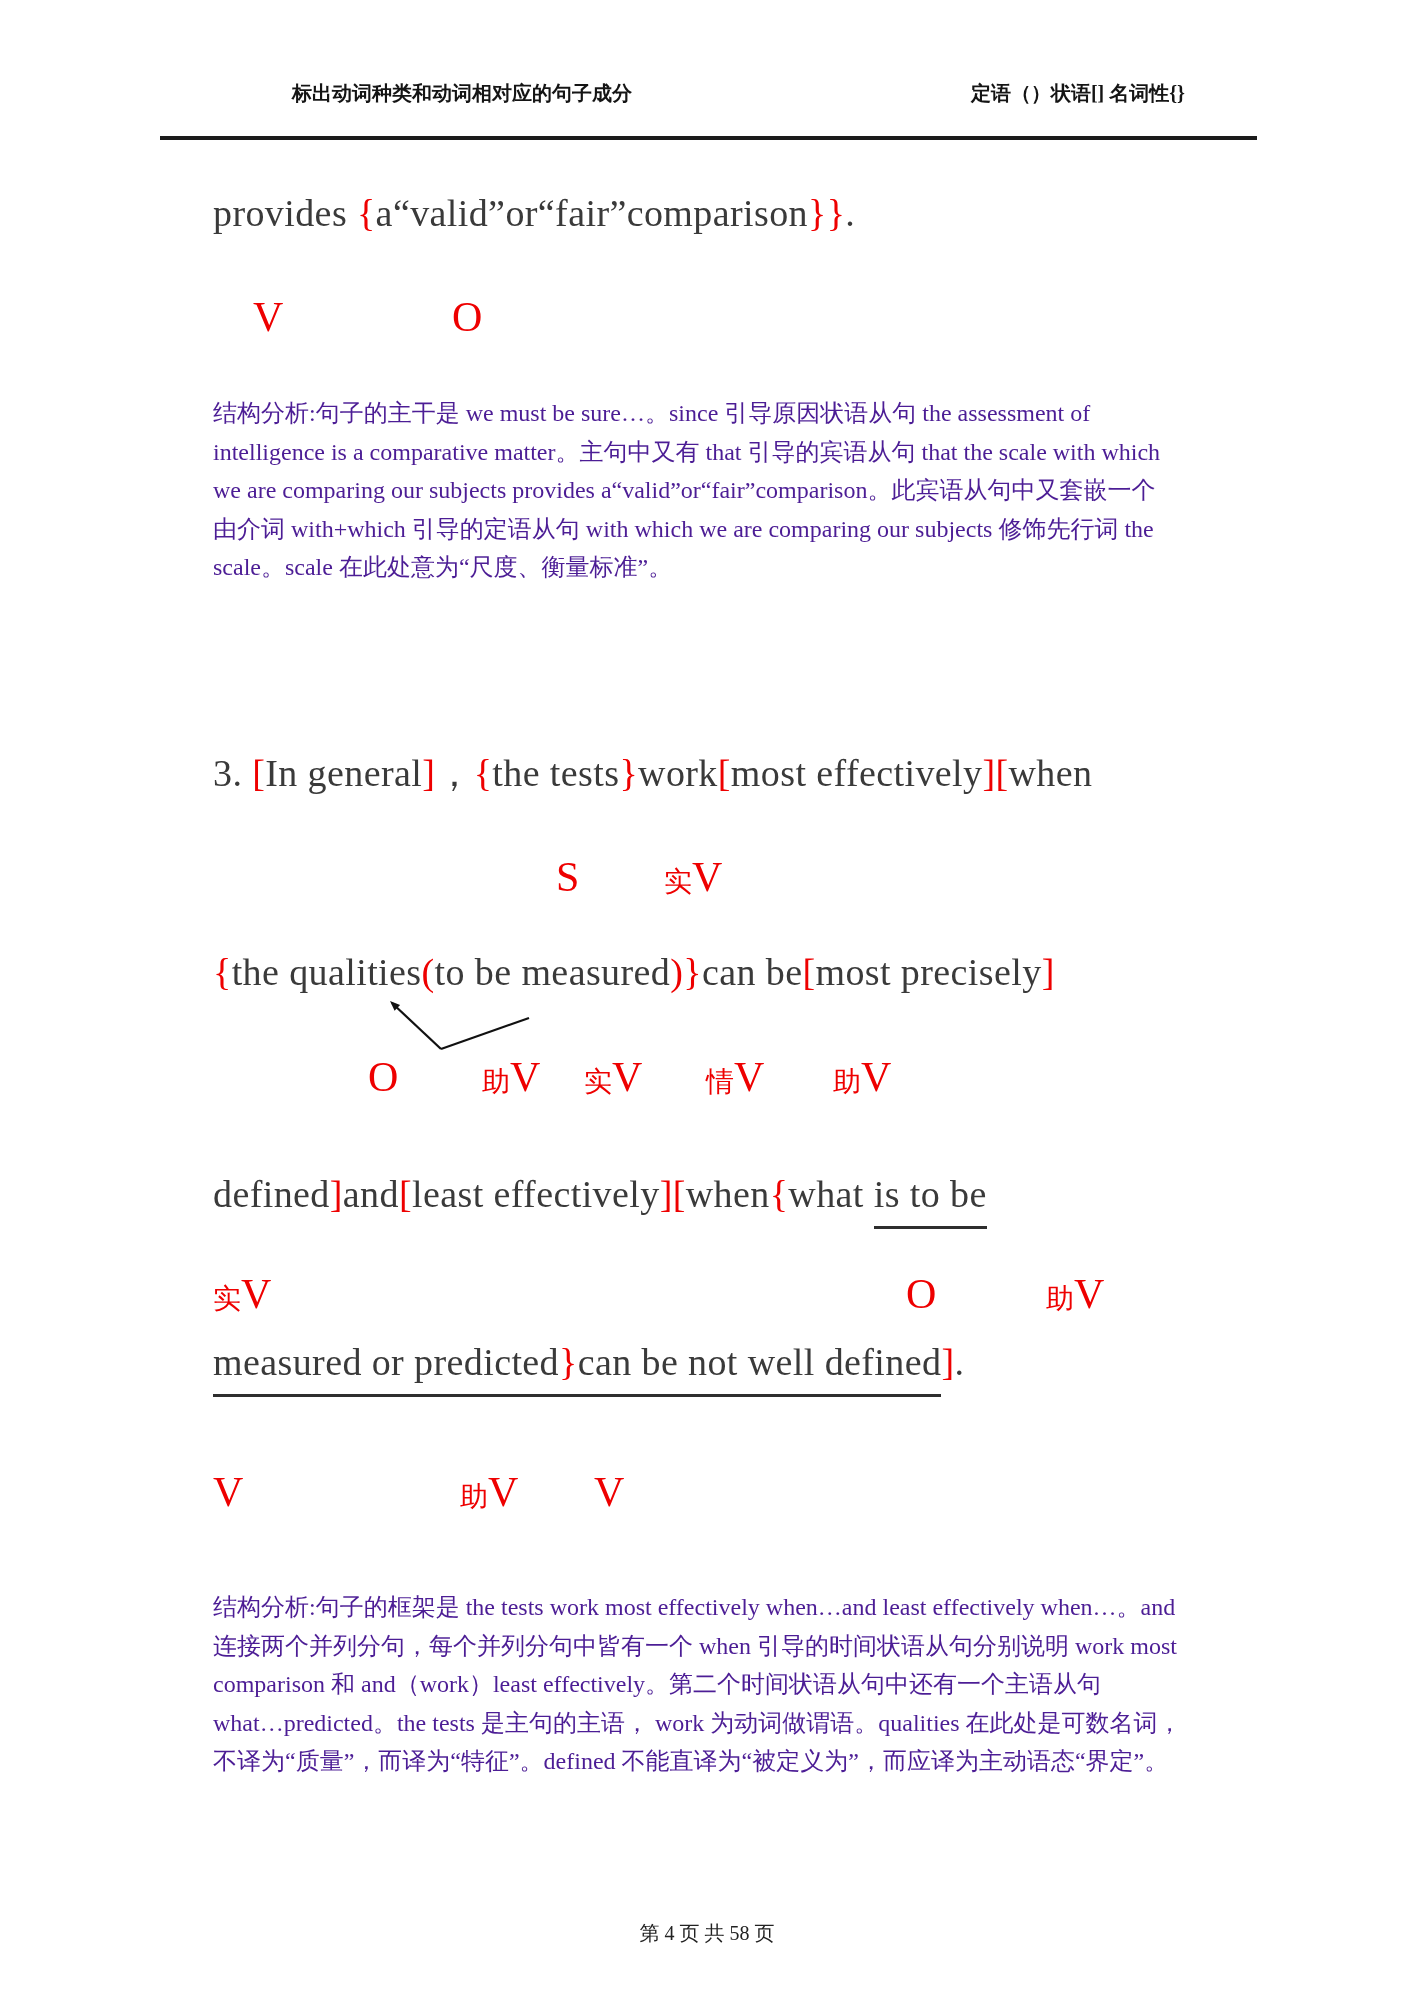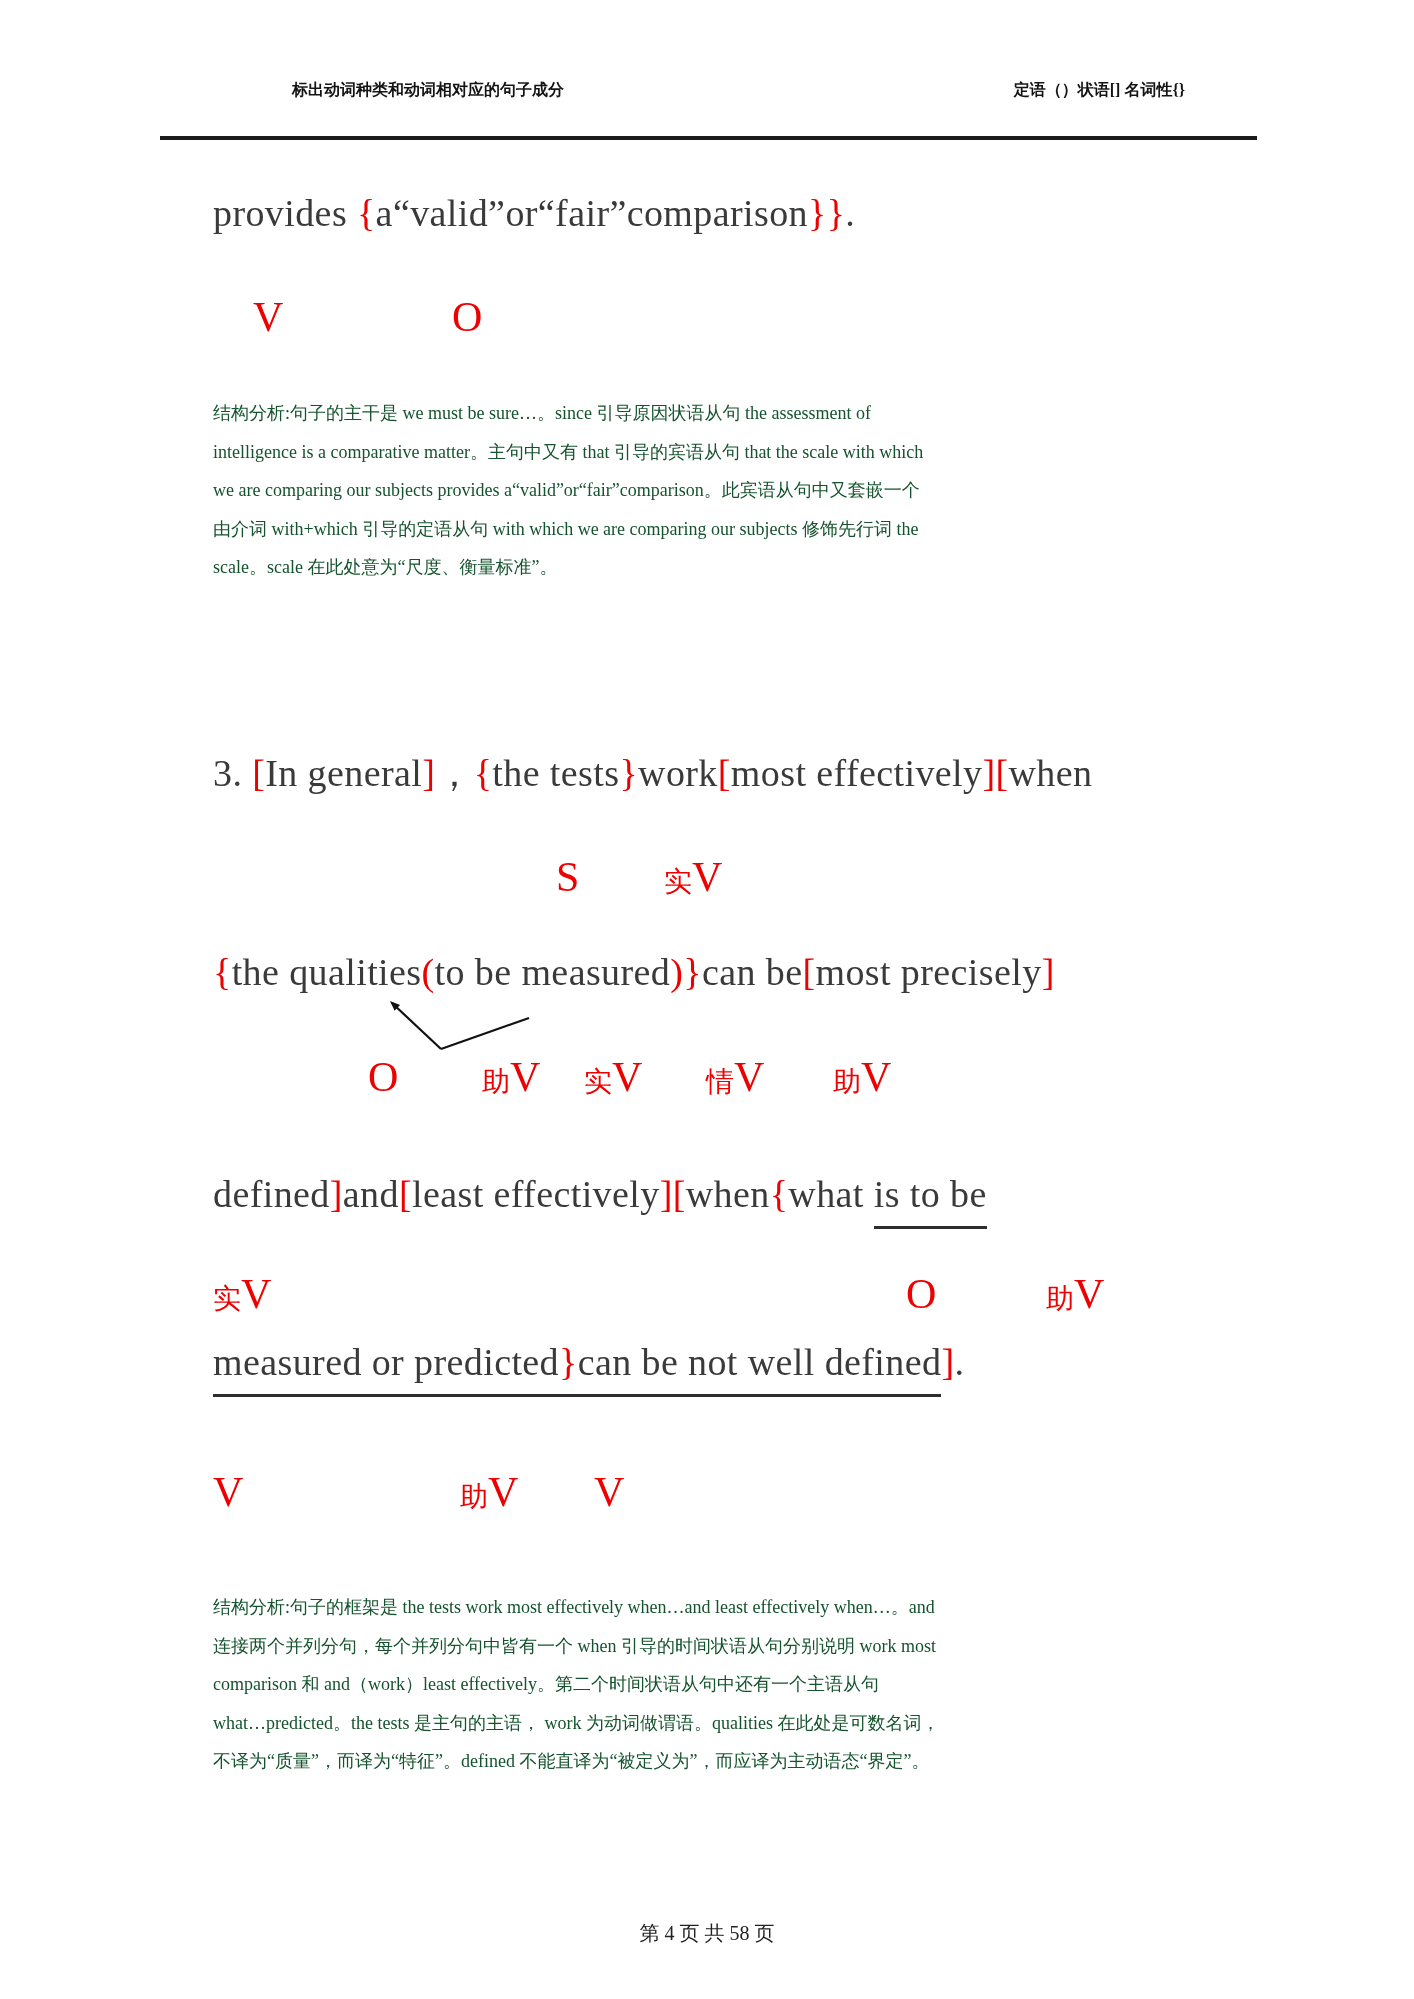--- a/index.html
+++ b/index.html
@@ -4,34 +4,34 @@
 <style>
   html, body { margin:0; padding:0; background:#ffffff; }
   :root { --red:#ee0000; --ink:#3a3a3a; }
   .page{
     position:relative; width:1414px; height:1999px; background:#ffffff;
     overflow:hidden; font-family:"Liberation Serif","DejaVu Serif",serif;
   }
   .hdr{
     position:absolute; top:80px; left:292px; width:893px;
     display:flex; justify-content:space-between;
-    font-weight:700; font-size:16px; color:#141414; white-space:nowrap;
+    font-weight:700; font-size:20px; color:#141414; white-space:nowrap;
   }
   .rule{ position:absolute; top:136px; left:160px; width:1097px; height:4px; background:#1b1b1b; }
   .big{
     position:absolute; left:213px; font-size:38px; font-weight:400;
     color:var(--ink); white-space:pre; letter-spacing:0.4px;
   }
   .big .red{ color:var(--red); }
   .big .ul{ border-bottom:3px solid #2e2e2e; padding-bottom:11px; }
   .labrow{ position:absolute; left:0; width:1414px; height:56px; }
   .lab{ position:absolute; top:0; color:var(--red); white-space:nowrap; font-weight:400; }
   .lcn{ font-size:28px; }
   .lv{ font-size:42px; }
-  .para{ position:absolute; left:213px; width:998px; font-size:18px; line-height:38.5px; color:#14532d; }
+  .para{ position:absolute; left:213px; width:998px; font-size:24px; line-height:38.5px; color:#4c1d95; }
   .para .pl{ white-space:nowrap; }
   .arrows{ position:absolute; left:380px; top:995px; }
   .footer{
     position:absolute; top:1920px; left:0; width:1414px; text-align:center;
     font-size:20px; color:#222222;
   }
 </style>
 </head>
 <body>
 

